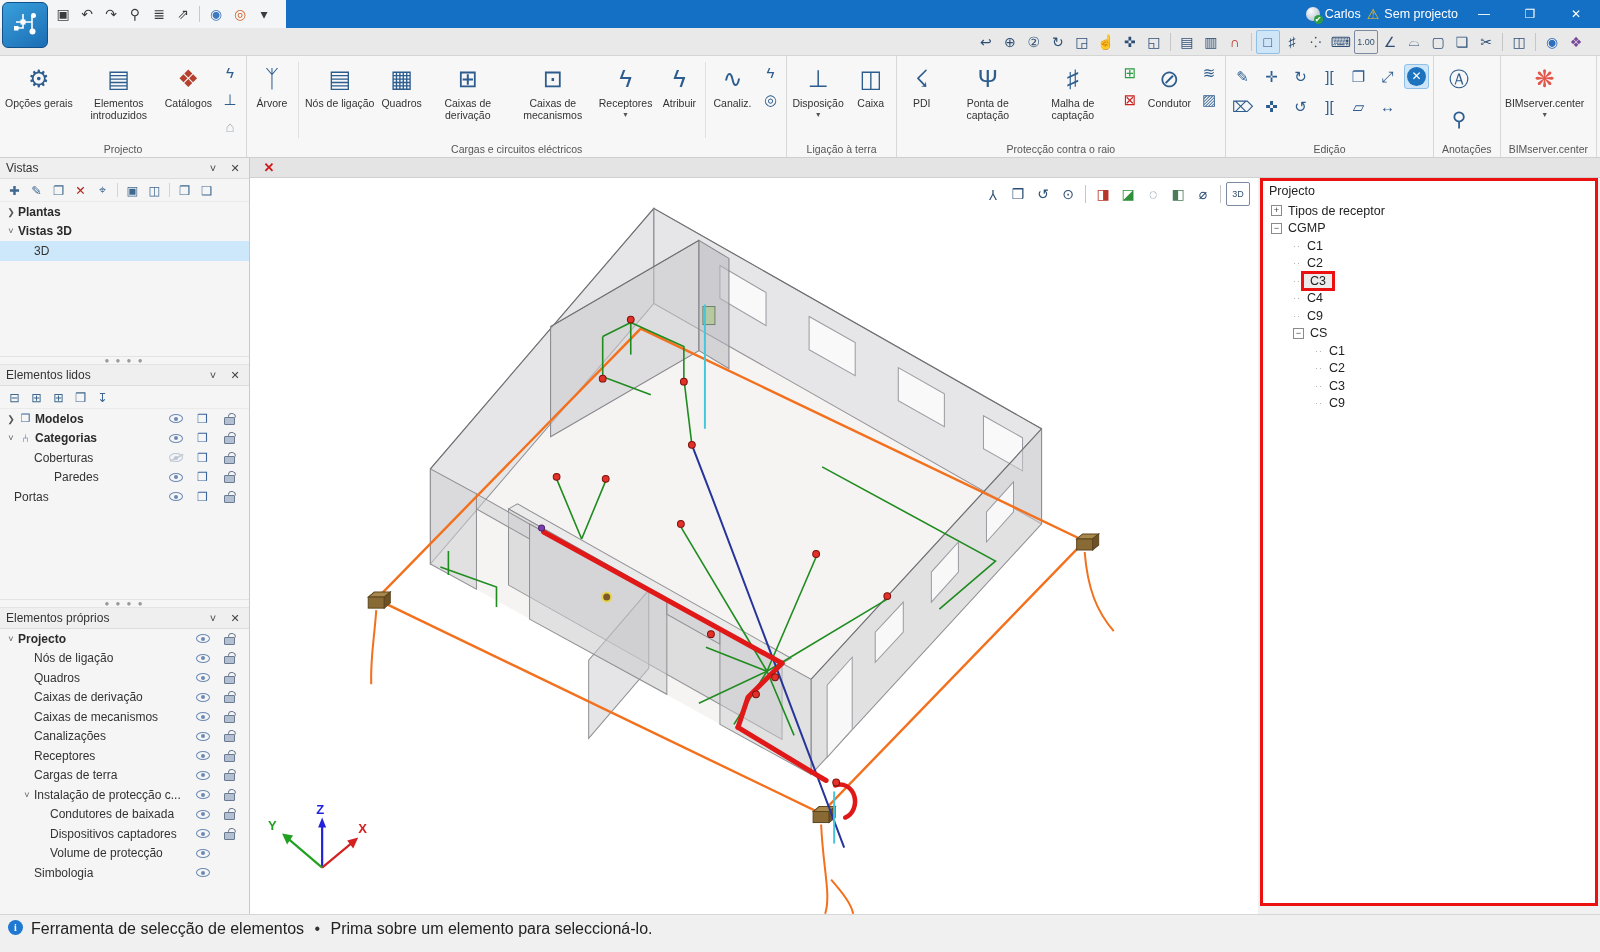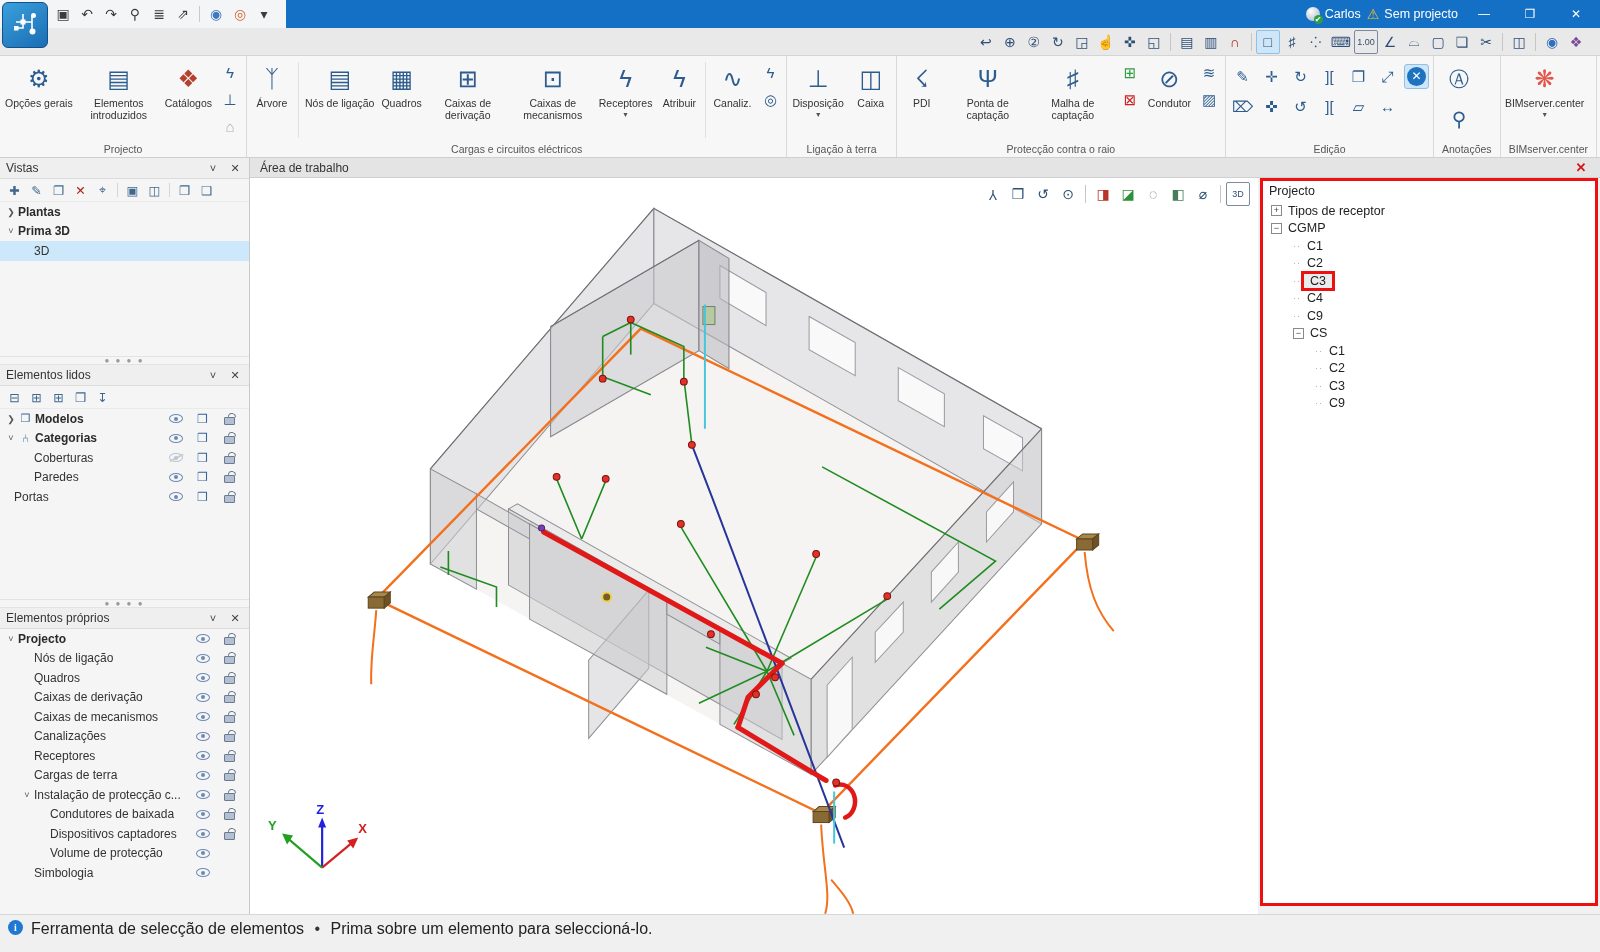--- a/index.html
+++ b/index.html
@@ -353,21 +353,21 @@
             <span class="ptb">❒</span>
             <span class="ptb">❑</span>
           </div>
           <div class="ptree">
             <div class="trow bold" style="padding-left: 4px;">
               <span class="chev">❯</span>
               <span class="tlabel">Plantas</span>
             </div>
             <div class="trow bold" style="padding-left: 4px;">
               <span class="chev">˅</span>
-              <span class="tlabel">Prima 3D</span>
+              <span class="tlabel">Vistas 3D</span>
             </div>
             <div class="trow sel" style="padding-left: 20px;">
               <span class="chev"></span>
               <span class="tlabel">3D</span>
             </div>
           </div>
         </div>
       <div class="splitter">● ● ● ●</div>
       <div id="sec-lidos" style="height: 234px; display: flex; flex-direction: column;">
           <div class="phead">
@@ -417,21 +417,21 @@
               <span class="slot">
                 <span class="eye off"></span>
               </span>
               <span class="slot">
                 <span class="cubeg">❒</span>
               </span>
               <span class="slot">
                 <span class="lock"></span>
               </span>
             </div>
-            <div class="trow" style="padding-left: 20px;">
+            <div class="trow" style="padding-left: 20px; margin-left: 20px;">
               <span class="chev"></span>
               <span class="tlabel">Paredes</span>
               <span class="slot">
                 <span class="eye"></span>
               </span>
               <span class="slot">
                 <span class="cubeg">❒</span>
               </span>
               <span class="slot">
                 <span class="lock"></span>
@@ -585,21 +585,20 @@
                 <span class="eye"></span>
               </span>
               <span class="slot"></span>
             </div>
           </div>
         </div>
     </div>
 
     <div id="center-right">
       <div id="tabstrip">
-        <span class="tab-label">Área de trabalho</span>
         <span id="tree-close">✕</span>
       </div>
       <div id="content-row">
         <div id="workspace">
           <div id="ws-toolbar">
               <span class="tbtn">⅄</span>
               <span class="tbtn">❒</span>
               <span class="tbtn">↺</span>
               <span class="tbtn">⊙</span>
               <span class="vsep12"></span>

